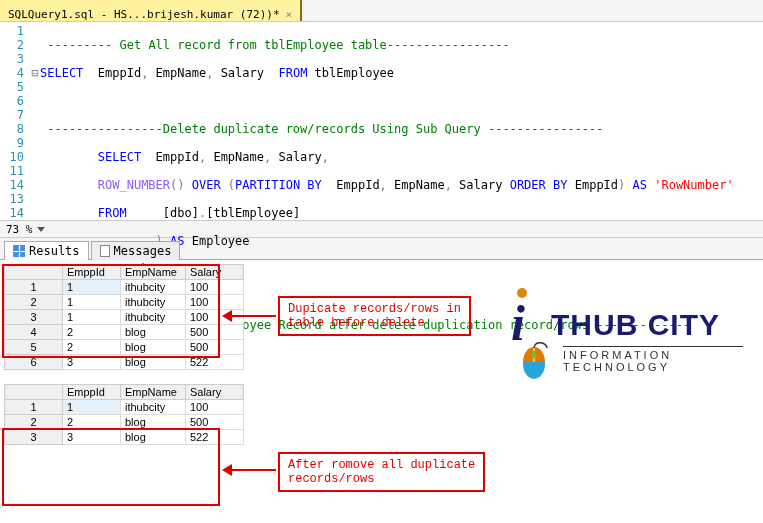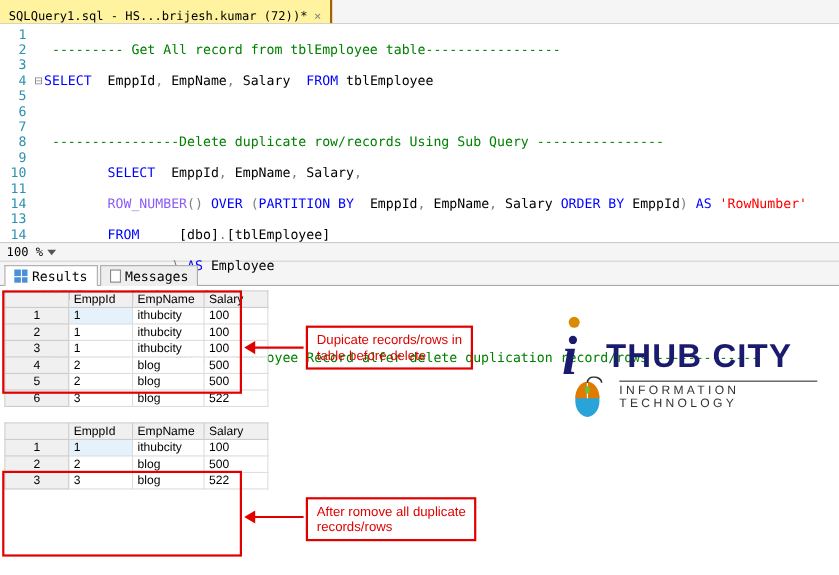--- a/index.html
+++ b/index.html
@@ -26,21 +26,21 @@
   .ico-grid{width:12px;height:12px;display:grid;grid-template-columns:1fr 1fr;grid-template-rows:1fr 1fr;gap:1px}
   .ico-grid span{background:#4a90d9}
   .ico-page{width:10px;height:12px;background:linear-gradient(#fff,#fff);border:1px solid #888;position:relative}
   .results-area{padding:4px 0 0 4px;position:relative}
   .grid{border-collapse:collapse;font-size:11px;font-family:'Segoe UI',sans-serif}
   .grid th{background:#f0f0f0;border:1px solid #ccc;padding:1px 8px 1px 4px;font-weight:normal;text-align:left;min-width:58px}
   .grid td{border:1px solid #ddd;padding:1px 8px 1px 4px;background:#fff}
   .grid td.rh{background:#f0f0f0;border:1px solid #ccc;text-align:center;min-width:18px;width:18px;padding:1px 4px}
   .grid td.sel{background:#e5f1fb;border:1px dotted #555}
   .redbox{position:absolute;border:2px solid #e00000;pointer-events:none}
-  .callout{position:absolute;border:2px solid #e00000;padding:4px 8px;font-size:12px;color:#e00000;font-family:Liberation Sans, sans-serif;background:transparent}
+  .callout{position:absolute;border:2px solid #e00000;padding:4px 8px;font-size:12px;color:#e00000;font-family:Liberation Mono, monospace;background:transparent}
   .callout-arrow{position:absolute;color:#e00000}
   .logo{position:absolute;right:20px;top:280px;width:260px;height:120px;font-family:Arial,sans-serif}
   .logo-text{position:absolute;left:68px;top:28px;font-size:30px;font-weight:bold;color:#1a1a6e;letter-spacing:1px;}
   .logo-sub{position:absolute;left:80px;top:66px;font-size:11px;letter-spacing:3px;color:#333;border-top:1px solid #333;padding-top:2px}
   .logo-i{position:absolute;left:28px;top:14px;font-size:50px;font-weight:bold;color:#1a1a6e;font-style:italic;font-family:Georgia,serif}
   .logo-dot{position:absolute;left:34px;top:8px;width:10px;height:10px;background:#d98a00;border-radius:50%}
   .mouse{position:absolute;left:36px;top:62px;width:30px;height:40px}
   .cursor-caret{display:inline-block;width:1px;height:12px;background:#000;vertical-align:middle}
 </style>
 </head>
@@ -80,21 +80,21 @@
 <span class="ln"><span class="out">&nbsp;</span><span>        </span><span class="kw">FROM</span><span>     [dbo]</span><span class="gr">.</span><span>[tblEmployee]</span></span>
 <span class="ln"><span class="out">&nbsp;</span><span>                </span><span class="gr">)</span><span class="kw"> AS</span><span> Employee</span></span>
 <span class="ln"><span class="out">&nbsp;</span><span class="kw">WHERE</span><span>   RowNumber </span><span class="gr">&gt;</span><span> 1</span><span class="cursor-caret"></span></span>
 <span class="ln"><span class="out">&nbsp;</span></span>
 <span class="ln"><span class="out">&nbsp;</span><span class="cm"> ---------------</span><span class="cm">Get All Employee Record alfer delete duplication record/rows</span><span class="cm"> -------------</span></span>
 <span class="ln"><span class="out">&nbsp;</span></span>
   </div>
 </div>
 
 <div class="zoom">
-  <span>100 %</span>
+  <span>73 %</span>
     <span class="arrow"></span>
 </div>
 
 <div class="result-tabs">
   <div class="result-tab">
     <span class="ico-grid">
         <span></span>
         <span></span>
         <span></span>
         <span></span>

